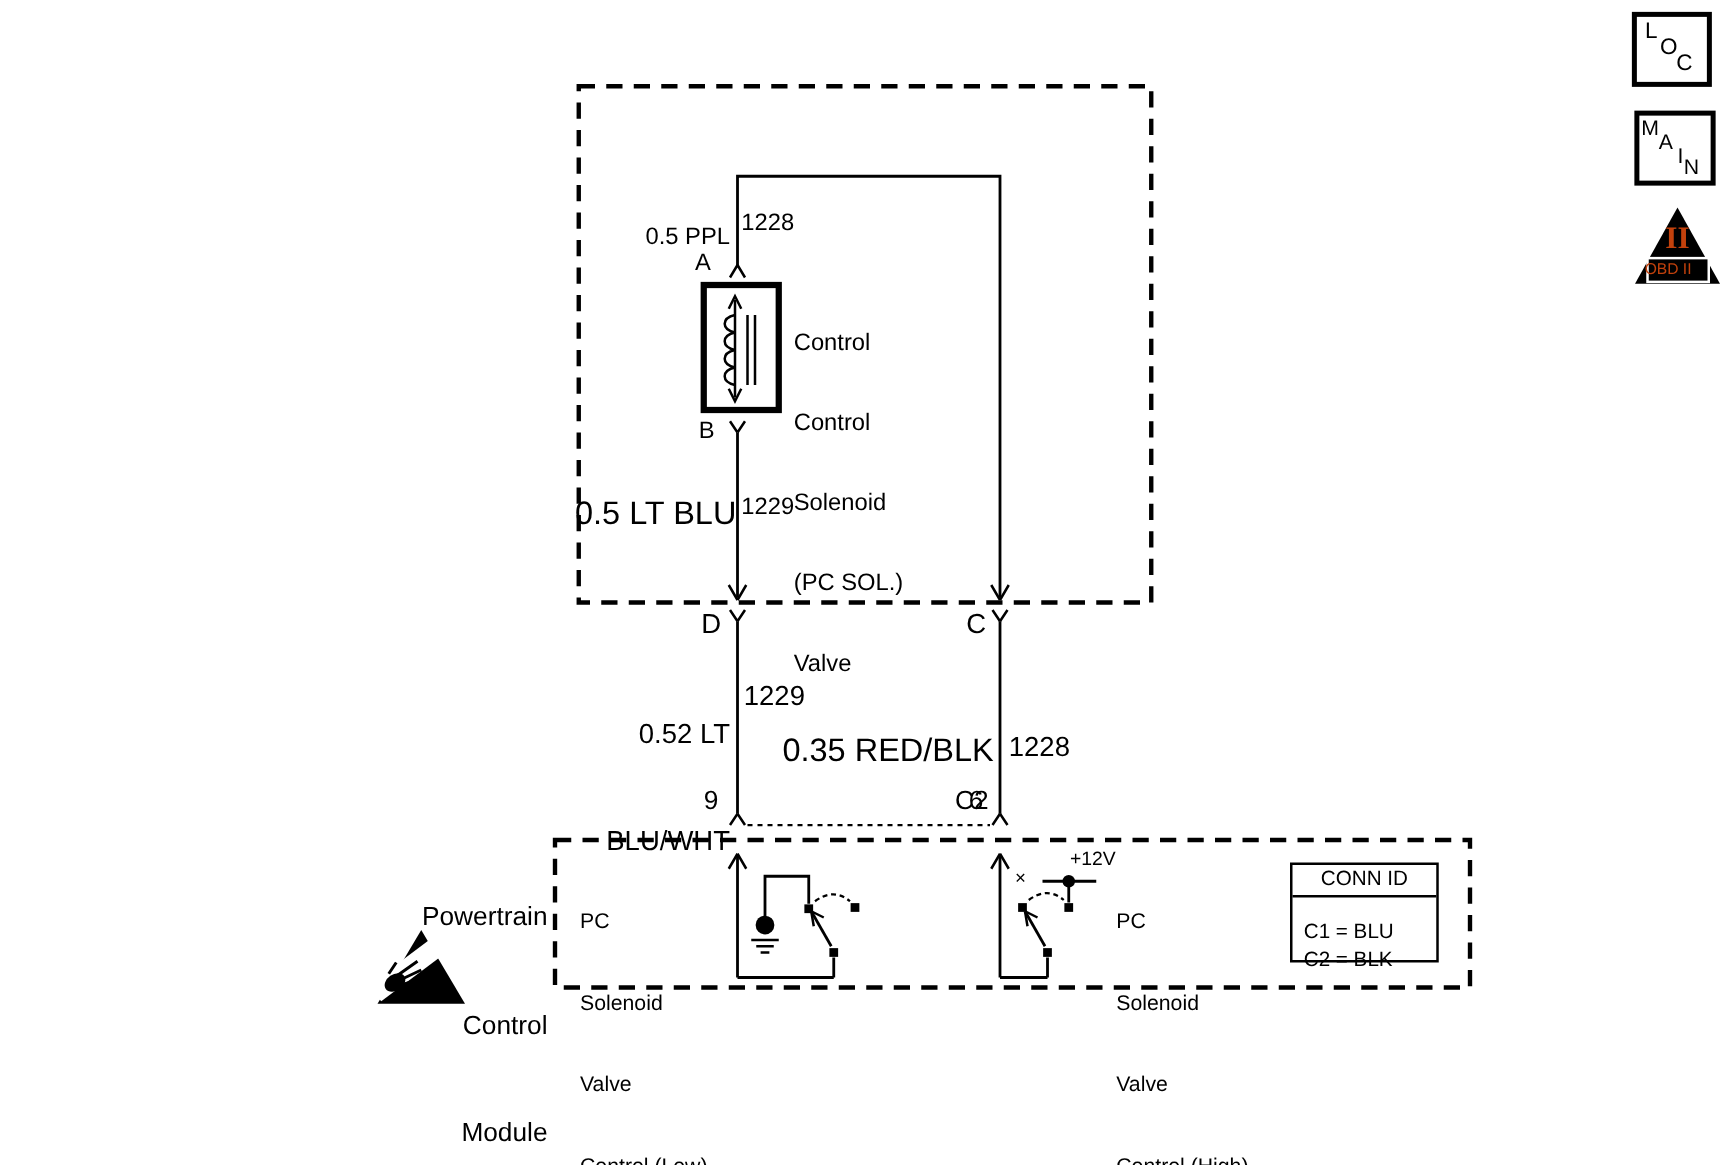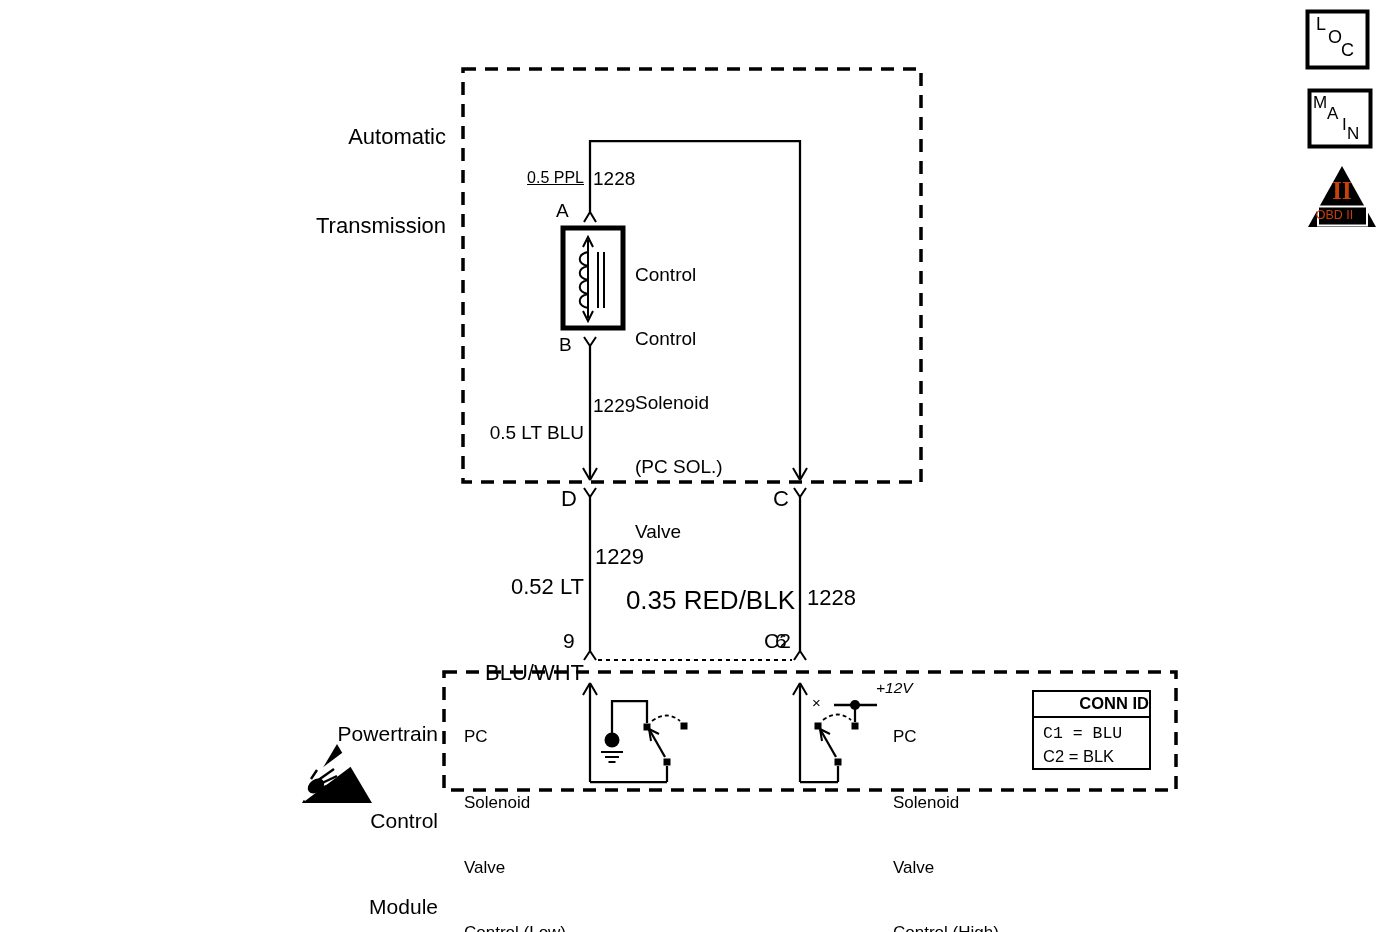--- a/index.html
+++ b/index.html
@@ -3,21 +3,21 @@
 <meta charset="utf-8">
 <style>
   html,body{margin:0;padding:0;background:#fff;}
   .canvas{position:relative;width:1383px;height:932px;background:#ffffff;overflow:hidden;
           font-family:"Liberation Sans",sans-serif;color:#000;}
   svg.layer{position:absolute;left:0;top:0;}
   .t{position:absolute;white-space:pre;line-height:1.08;}
   .r{text-align:right;}
   .lines div{white-space:pre;}
   .conn-table{position:absolute;border:2.5px solid #000;background:#fff;box-sizing:border-box;}
-  .conn-table .hdr{text-align:right;border-bottom:2.5px solid #000;font-weight:bold;}
+  .conn-table .hdr{text-align:center;border-bottom:2.5px solid #000;}
   .conn-table .row{padding-left:9px;}
   .wht{color:#c2410c;}
 </style>
 </head>
 <body>
 
 <div class="canvas">
 
   <svg class="layer" width="1383" height="932" viewBox="0 0 1383 932">
 
@@ -81,41 +81,37 @@
       <ellipse cx="316" cy="786" rx="9" ry="6.5" fill="#000" transform="rotate(-35 316 786)"></ellipse>
       <path d="M317,781 L334,769 M320,784 L337,776 M321,788 L337,783 M320,792 L334,790 M311,779 L317,770" fill="none" stroke="#000" stroke-width="2.4"></path>
     </g>
 
     <rect x="1307.5" y="11.5" width="60" height="56" fill="none" stroke="#000" stroke-width="4"></rect>
     <rect x="1309.5" y="90.5" width="61" height="56" fill="none" stroke="#000" stroke-width="4"></rect>
     <polygon points="1342,166 1376,227 1308,227" fill="#000"></polygon>
     <rect x="1318" y="206.5" width="49" height="19" fill="#000" stroke="#fff" stroke-width="2"></rect>
   </svg>
 
-  <div class="t r lines" style="left:280px;top:63px;width:166px;font-size:22px;line-height:29.5px;">
-    <div>Automatic</div>
-    <div>Transmission</div>
-  </div>
 
-  <div class="t r" style="left:480px;top:169px;width:104px;font-size:16px;text-decoration:underline;">0.5 PPL</div>
+  <div class="t r" style="left:480px;top:180px;width:104px;font-size:19px;">0.5 PPL</div>
   <div class="t" style="left:593px;top:169px;font-size:19px;">1228</div>
 
   <div class="t" style="left:556px;top:201px;font-size:19px;">A</div>
 
   <div class="t lines" style="left:635px;top:221px;font-size:19px;line-height:21.4px;">
     <div>Control</div>
     <div>Control</div>
     <div>Solenoid</div>
     <div>(PC SOL.)</div>
     <div>Valve</div>
   </div>
 
   <div class="t" style="left:559px;top:335px;font-size:19px;">B</div>
 
-  <div class="t r" style="left:460px;top:396px;width:124px;font-size:19px;margin-top:27px;">0.5 LT BLU</div>
+  <div class="t r" style="left:460px;top:396px;width:124px;font-size:26px;">0.5 LT BLU</div>
   <div class="t" style="left:593px;top:396px;font-size:19px;">1229</div>
 
   <div class="t" style="left:561px;top:487px;font-size:22px;">D</div>
   <div class="t" style="left:773px;top:487px;font-size:22px;">C</div>
 
   <div class="t r lines" style="left:420px;top:516px;width:164px;font-size:22px;line-height:28.5px;">
     <div>0.52 LT</div>
     <div>BLU/WHT</div>
   </div>
   <div class="t" style="left:595px;top:545px;font-size:22px;">1229</div>
@@ -141,26 +137,26 @@
     <div>Control (Low)</div>
   </div>
 
   <div class="t lines" style="left:893px;top:683px;font-size:17px;line-height:21.7px;">
     <div>PC</div>
     <div>Solenoid</div>
     <div>Valve</div>
     <div>Control (High)</div>
   </div>
 
-  <div class="t" style="left:876px;top:680px;font-size:15.5px;font-style:italic;">+12V</div>
+  <div class="t" style="left:856px;top:680px;font-size:15.5px;">+12V</div>
   <div class="t" style="left:812px;top:695px;font-size:15px;">×</div>
 
   <div class="conn-table" style="left:1032px;top:690px;width:119px;height:80px;font-size:16.5px;">
     <div class="hdr" style="height:22px;padding-top:2px;">CONN ID</div>
-    <div class="row" style="padding-top:4px;line-height:23px;font-family:Liberation Mono, monospace;">C1 = BLU</div>
+    <div class="row" style="padding-top:16px;line-height:23px;">C1 = BLU</div>
     <div class="row" style="line-height:23px;">C2 = BLK</div>
   </div>
 
   <div>
     <span class="t" style="left:1316px;top:15px;font-size:18px;">L</span>
     <span class="t" style="left:1328px;top:28px;font-size:18px;">O</span>
     <span class="t" style="left:1341px;top:41px;font-size:18px;">C</span>
   </div>
   <div>
     <span class="t" style="left:1313px;top:94px;font-size:17px;">M</span>

